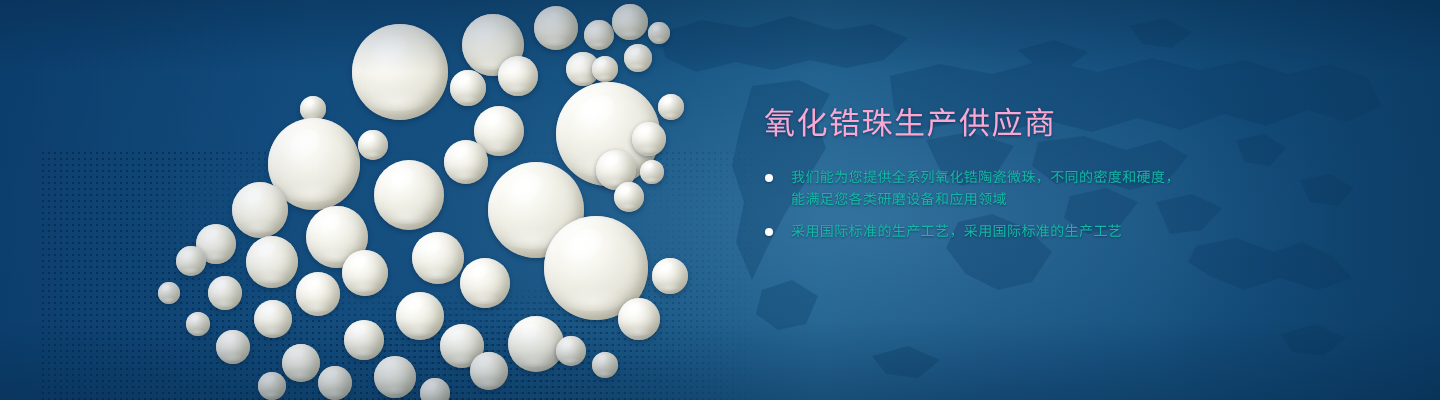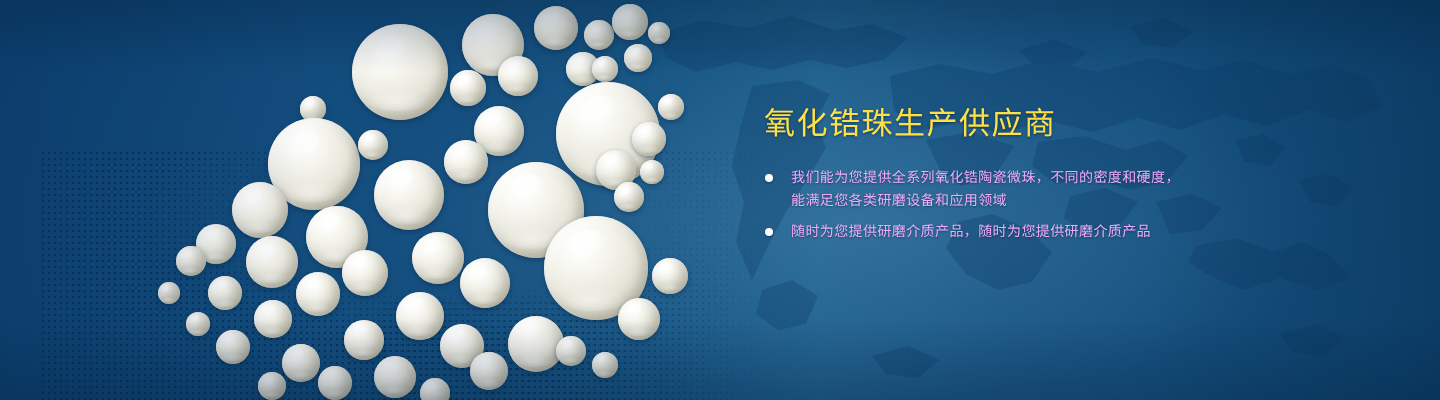--- a/index.html
+++ b/index.html
@@ -149,52 +149,52 @@
     position: absolute;
     left: 764px;
     top: 104px;
     width: 520px;
   }
   .headline {
     margin: 0;
     font-size: 31px;
     line-height: 40px;
     font-weight: 400;
-    color: #fde047;
+    color: #f9a8d4;
     letter-spacing: 1.5px;
     text-shadow: 0 1px 3px rgba(3,26,50,0.55);
     white-space: nowrap;
   }
   .bullets {
     list-style: none;
     margin: 22px 0 0 0;
     padding: 0;
   }
   .bullet {
     position: relative;
     padding-left: 27px;
     margin-bottom: 8px;
     font-size: 14px;
     line-height: 23px;
-    color: #f0abfc;
+    color: #14b8a6;
     letter-spacing: 0.4px;
     text-shadow: 0 1px 2px rgba(3,26,50,0.5);
   }
   .bullet:last-child { margin-bottom: 0; }
   .bullet-dot {
     position: absolute;
     left: 1px;
     top: 8px;
     width: 8px;
     height: 8px;
     border-radius: 50%;
     background: #ffffff;
     box-shadow: 0 1px 2px rgba(3,26,50,0.5);
   }
-  .bullet-line2 { display: block; }
+  .bullet-line2 { display: block; font-family: Liberation Mono, monospace; }
 </style>
 </head>
 <body>
 
 <div class="banner">
 
   <div class="bg-base2"></div>
   <div class="bg-glow"></div>
 
   <div class="world-map">
@@ -278,17 +278,17 @@
     </div>
 
   <div class="bg-vignette"></div>
 
   <div class="text-block">
 
     <h1 class="headline">氧化锆珠生产供应商</h1>
 
     <ul class="bullets" id="bullet-list">
         <li class="bullet"><span class="bullet-dot"></span><span>我们能为您提供全系列氧化锆陶瓷微珠，不同的密度和硬度，</span><span class="bullet-line2">能满足您各类研磨设备和应用领域</span></li>
-        <li class="bullet"><span class="bullet-dot"></span><span>随时为您提供研磨介质产品，随时为您提供研磨介质产品</span></li>
+        <li class="bullet"><span class="bullet-dot"></span><span>采用国际标准的生产工艺，采用国际标准的生产工艺</span></li>
       </ul>
 
   </div>
 </div>
 
 </body></html>

